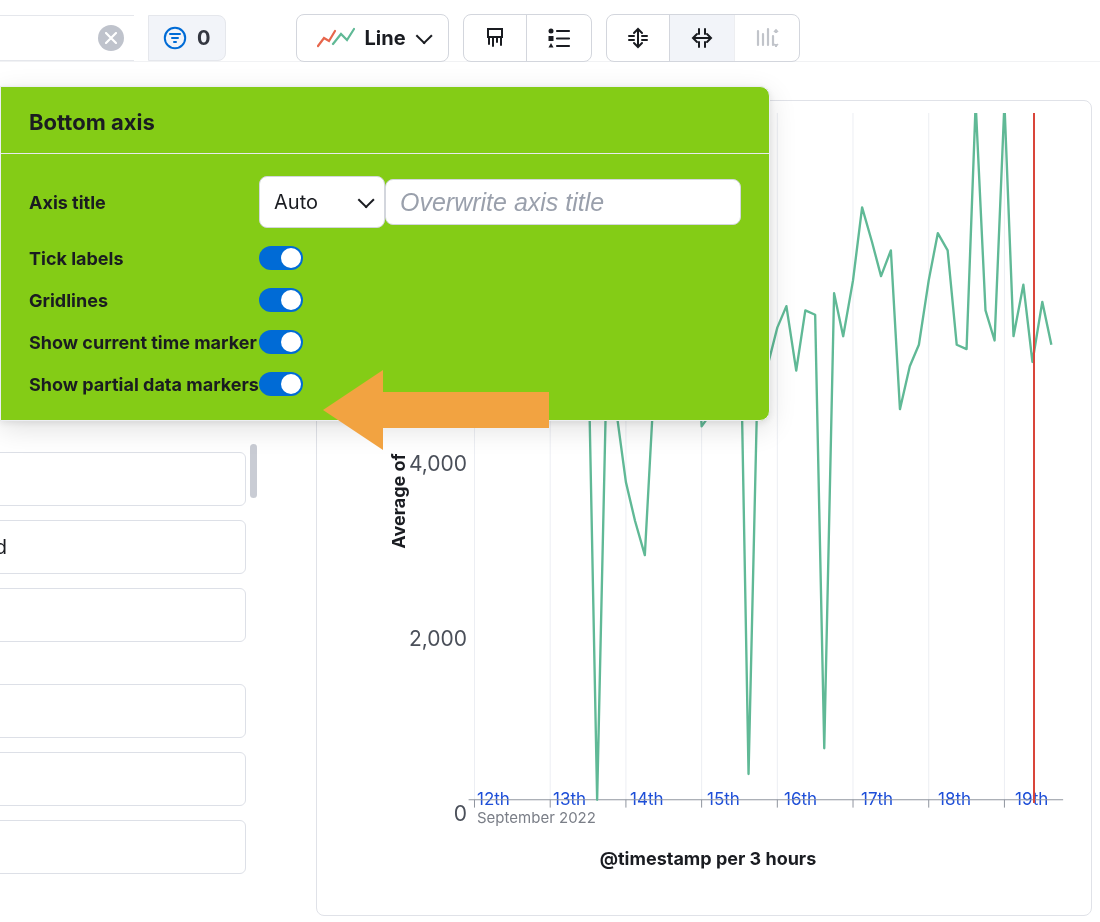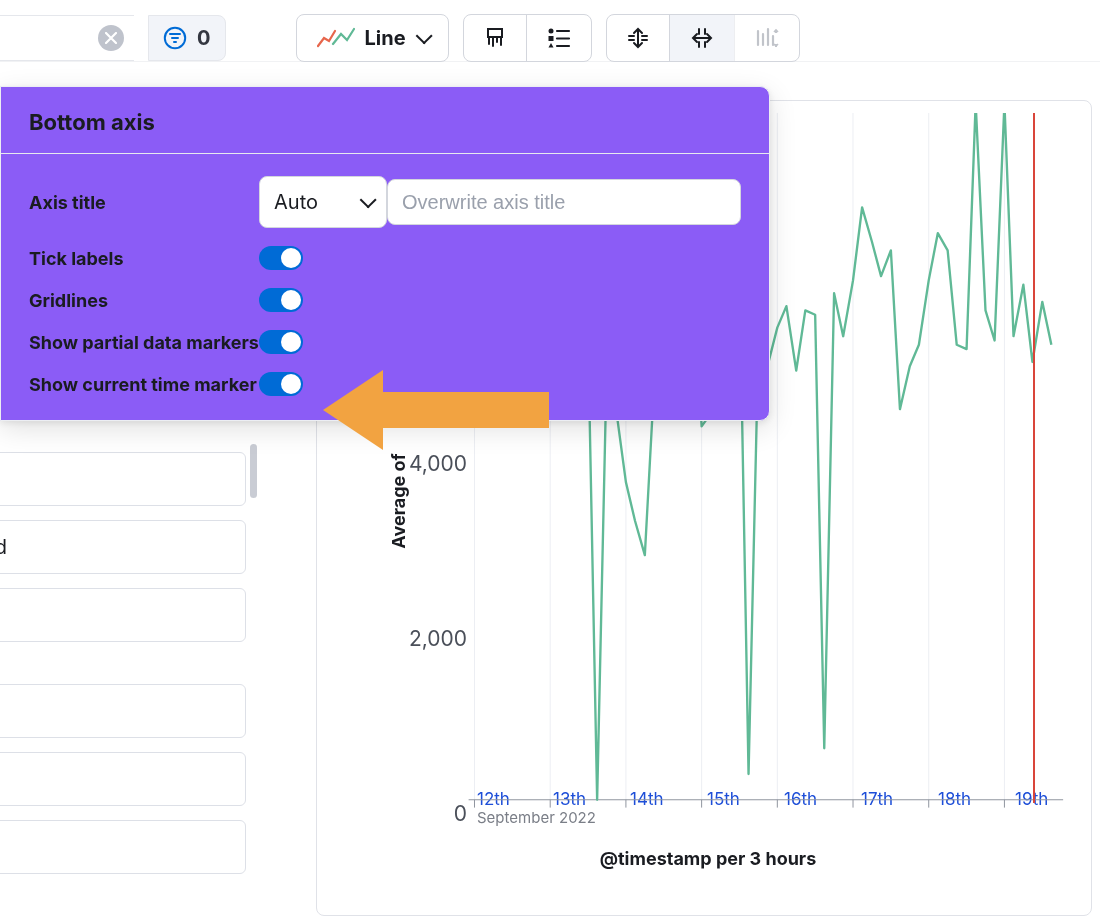--- a/index.html
+++ b/index.html
@@ -92,21 +92,21 @@
     border-right: 2px solid #1a1c21;
     border-bottom: 2px solid #1a1c21;
     transform: rotate(45deg) translateY(-3px);
   }
 
   
   .popover {
     position: absolute;
     top: 86px; left: 0;
     width: 770px;
-    background: #8b5cf6;
+    background: #84cc16;
     border: 1px solid #eceef3;
     border-radius: 0 10px 10px 0;
     box-shadow: 0 8px 28px rgba(0,0,0,0.12), 0 2px 6px rgba(0,0,0,0.08);
     padding: 0;
     z-index: 20;
   }
   .popover-header {
     padding: 22px 28px 18px 28px;
     font-size: 22px;
     font-weight: 700;
@@ -135,22 +135,23 @@
     font-size: 20px;
     cursor: pointer;
     background: #fff;
   }
   .title-input {
     flex: 1;
     height: 46px;
     padding: 4px 14px;
     border: 1px solid #d3d6dd;
     border-radius: 8px;
-    font-size: 20px;
+    font-size: 25px;
     outline: none;
+    font-style: italic;
   }
   .title-input::placeholder { color: #9aa0ac; }
   .toggle {
     width: 44px; height: 24px;
     border-radius: 12px;
     background: #d3d6dd;
     position: relative;
     cursor: pointer;
     flex: 0 0 auto;
   }
@@ -434,25 +435,25 @@
 
     <div class="form-row">
       <div class="form-label">Tick labels</div>
       <div class="toggle on"></div>
     </div>
     <div class="form-row">
       <div class="form-label">Gridlines</div>
       <div class="toggle on"></div>
     </div>
     <div class="form-row">
+      <div class="form-label">Show current time marker</div>
+      <div class="toggle on"></div>
+    </div>
+    <div class="form-row">
       <div class="form-label">Show partial data markers</div>
-      <div class="toggle on"></div>
-    </div>
-    <div class="form-row">
-      <div class="form-label">Show current time marker</div>
       <div class="toggle on"></div>
     </div>
 
   </div>
 </div>
 
 <div class="arrow-annotation">
   <svg width="230" height="84" viewBox="0 0 230 84">
     <polygon points="0,42 60,2 60,24 226,24 226,60 60,60 60,82" fill="#f2a341"></polygon>
   </svg>

